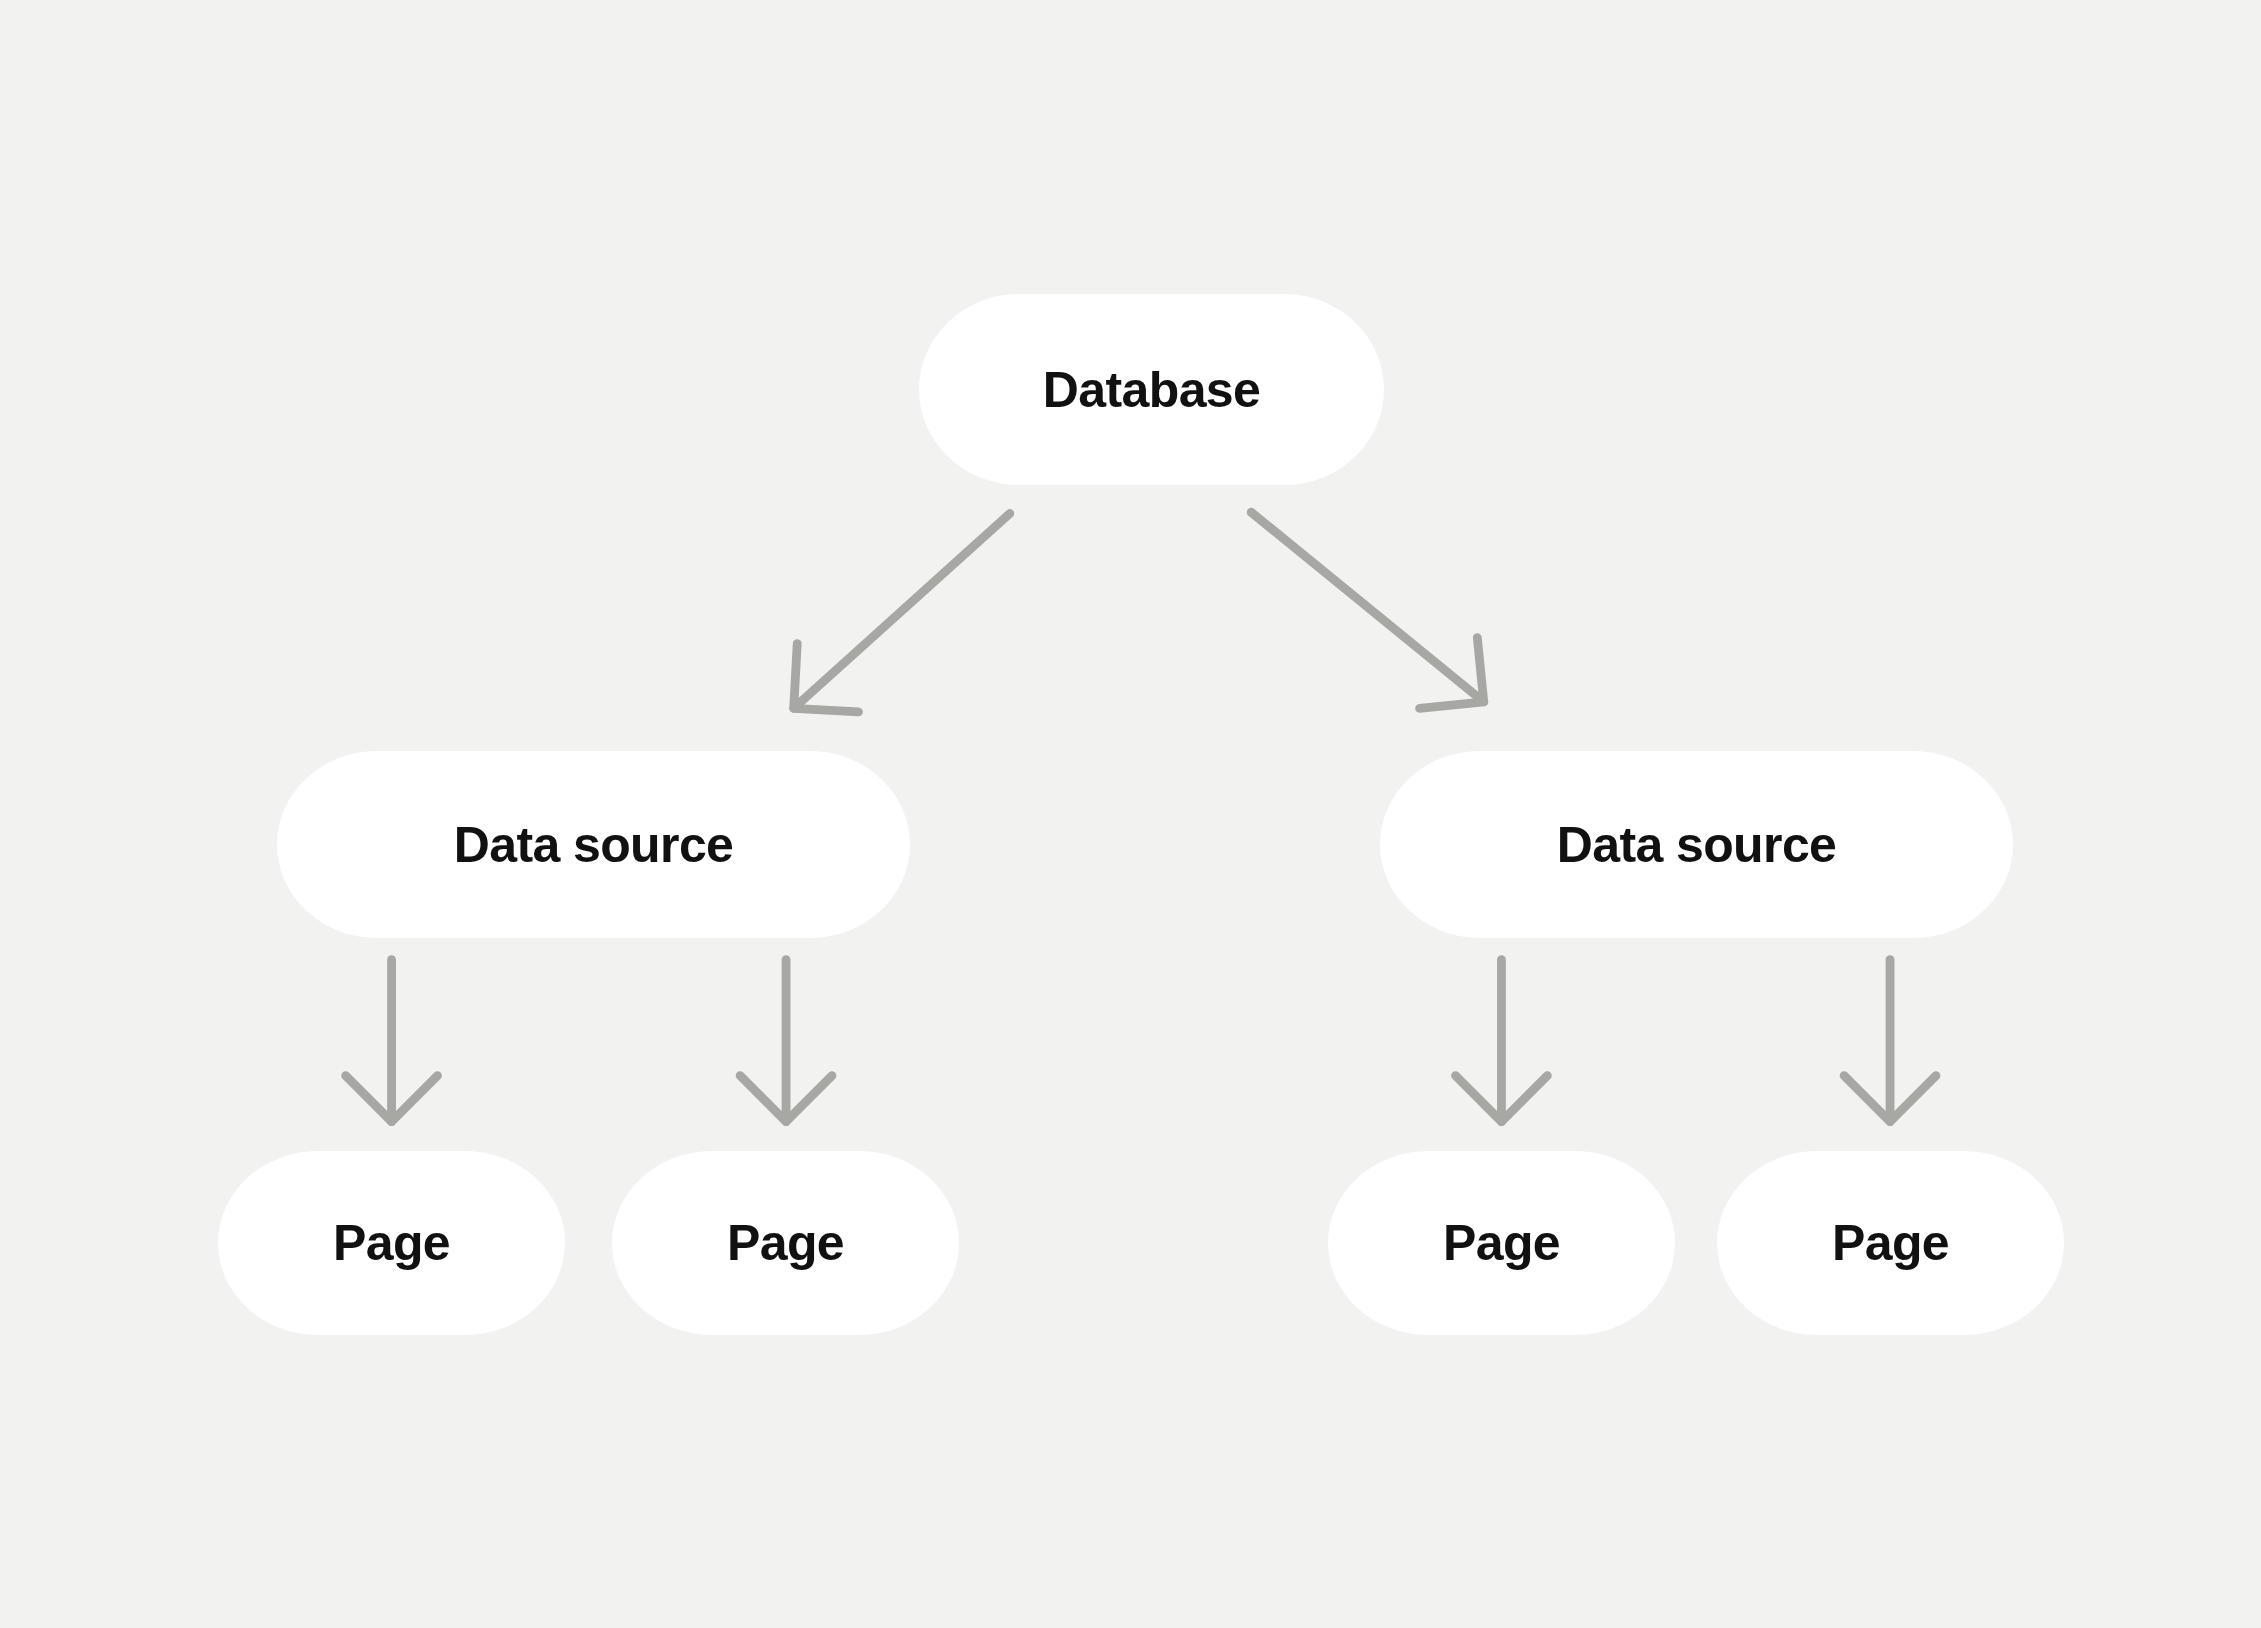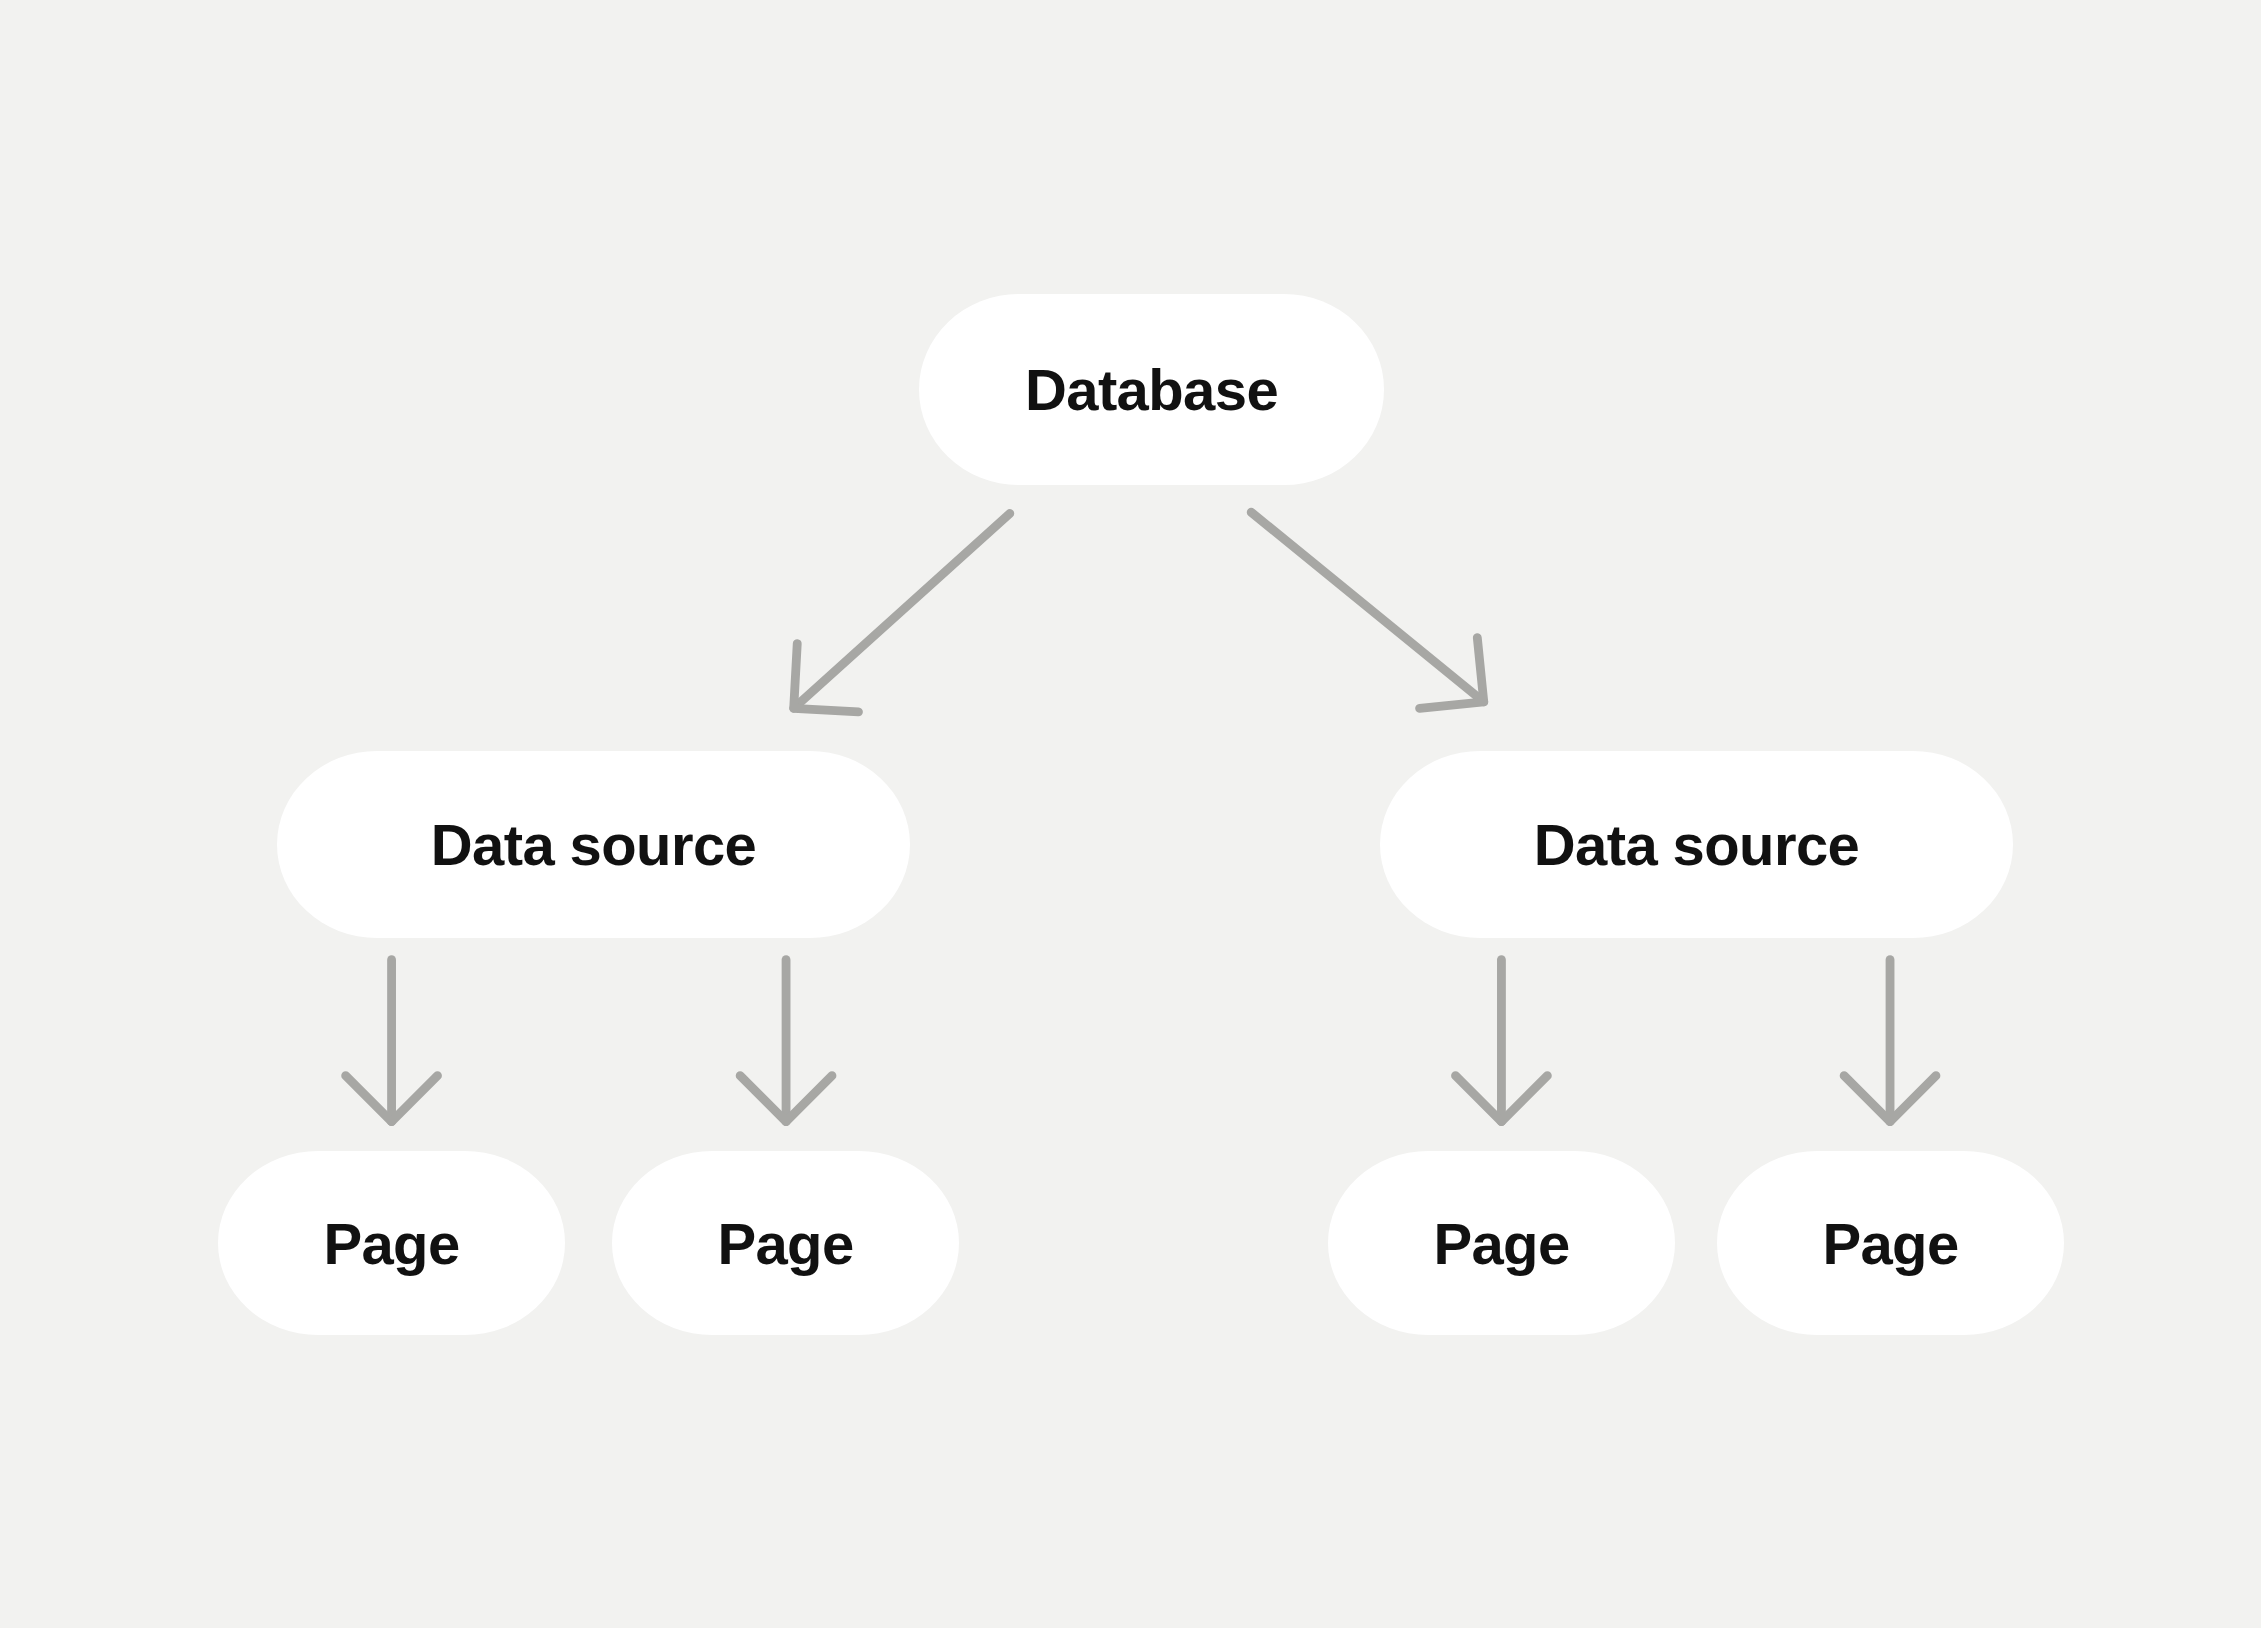--- a/index.html
+++ b/index.html
@@ -25,21 +25,21 @@
     stroke-linecap:round;
     stroke-linejoin:round;
     fill:none;
   }
   .node{
     position:absolute;
     background:var(--node-fill);
     display:flex;align-items:center;justify-content:center;
     color:var(--text);
     font-weight:700;
-    font-size:58px;
+    font-size:50px;
     letter-spacing:-0.6px;
     white-space:nowrap;
     border-radius:100px / 50%;
   }
   .node-database{left:919px;top:294px;width:465px;height:191px;}
   .node-ds1{left:277px;top:751px;width:633px;height:187px;}
   .node-ds2{left:1380px;top:751px;width:633px;height:187px;}
   .node-p1{left:218px;top:1151px;width:347px;height:184px;}
   .node-p2{left:612px;top:1151px;width:347px;height:184px;}
   .node-p3{left:1328px;top:1151px;width:347px;height:184px;}

